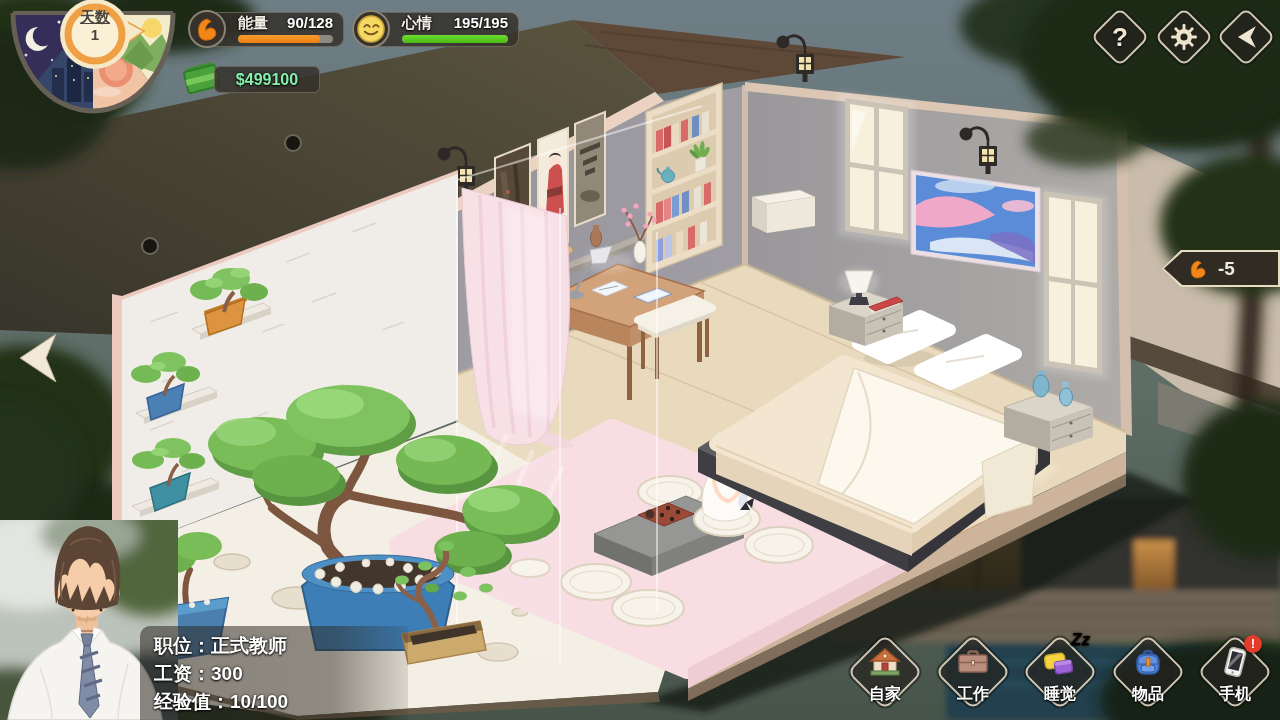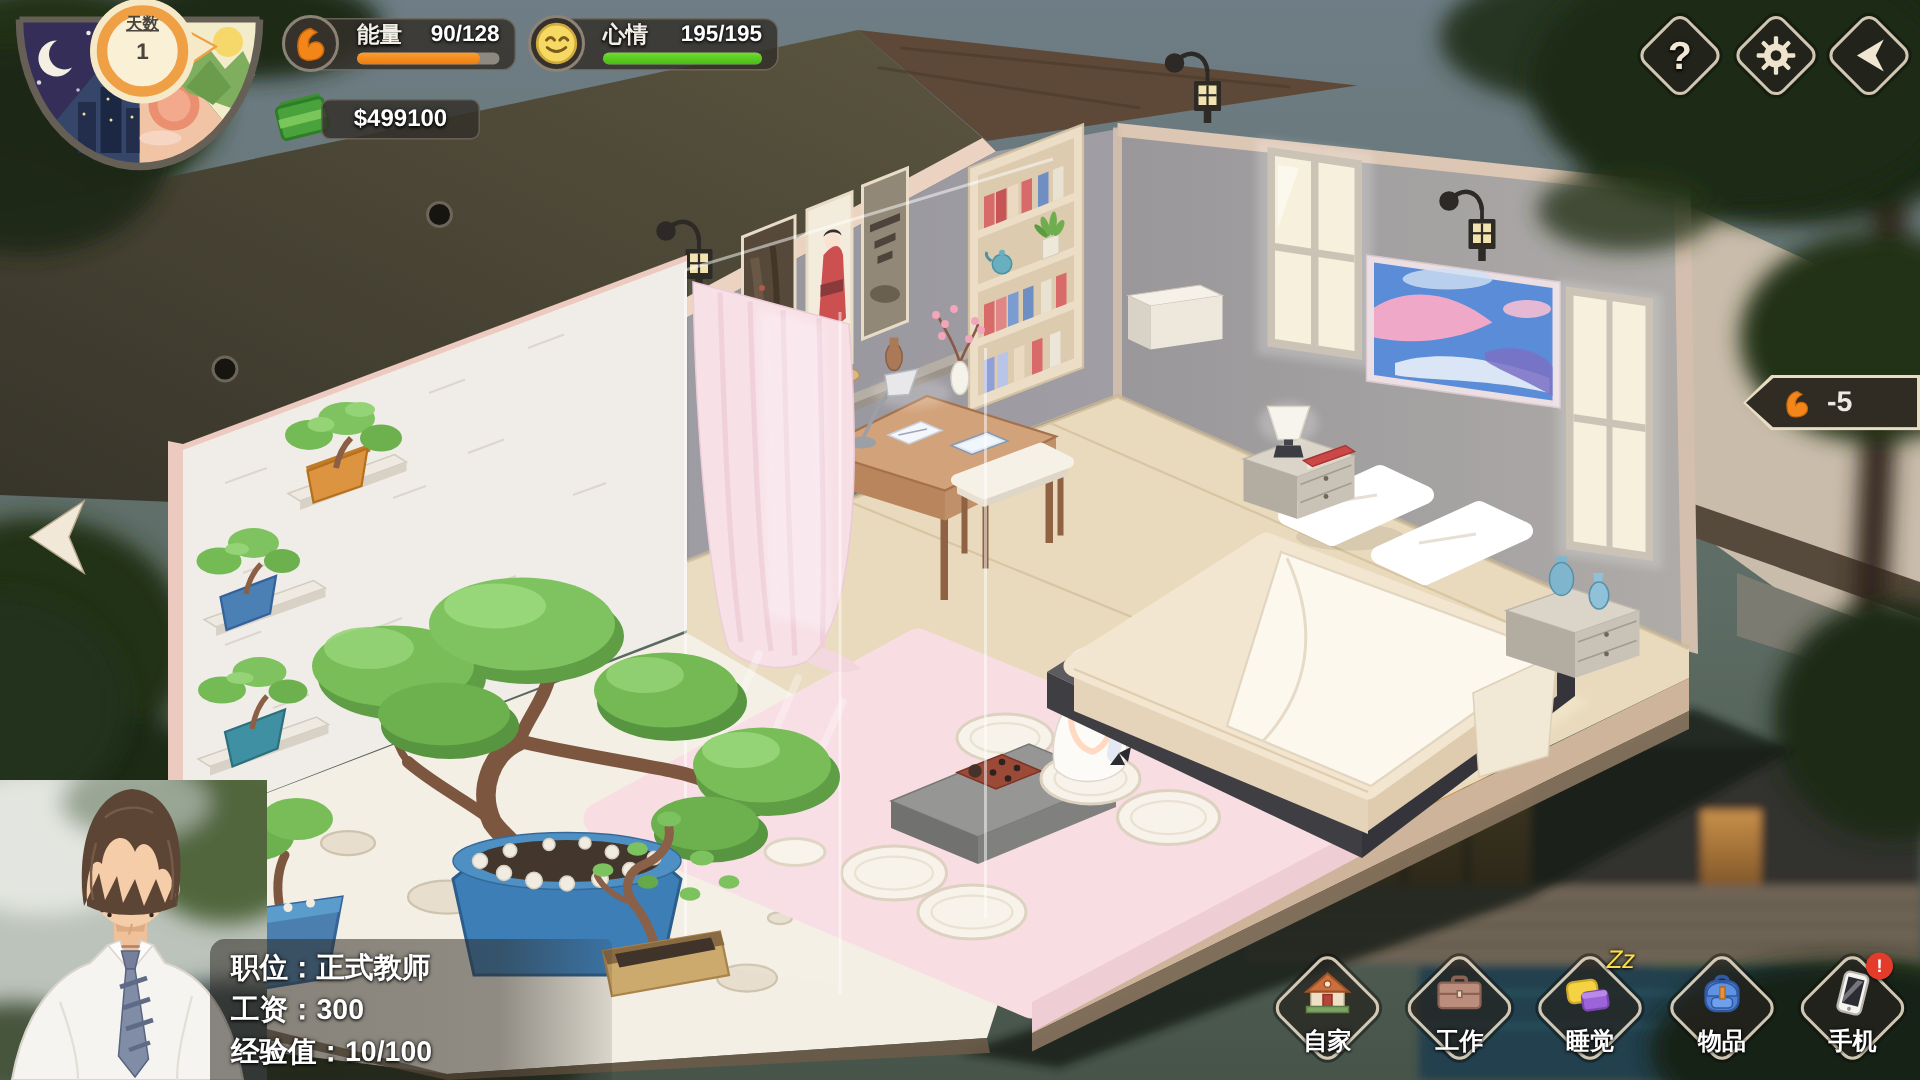--- a/index.html
+++ b/index.html
@@ -5,58 +5,58 @@
   html,body{margin:0;padding:0;background:#222;}
   .stage{position:relative;width:1280px;height:720px;overflow:hidden;
          font-family:"Liberation Sans",sans-serif;background:#5c6a66;}
   .stage *{box-sizing:border-box;}
   #scene{position:absolute;left:0;top:0;width:1280px;height:720px;z-index:1;}
   .hud{position:absolute;z-index:3;}
   .outl{text-shadow:0 1px 2px rgba(0,0,0,.95),0 0 3px rgba(0,0,0,.7);}
   
   #day-wheel{left:4px;top:0;width:178px;height:120px;}
   #day-wheel .txt{position:absolute;left:64px;width:54px;text-align:center;color:#4a453c;font-weight:bold;}
-  #day-label{top:8px;font-size:11px;text-decoration:underline;}
+  #day-label{top:8px;font-size:15px;text-decoration:underline;}
   #day-value{top:26px;font-size:15px;}
   
   .statbar{position:absolute;height:40px;}
   .statbar .pill{position:absolute;left:18px;top:2px;right:0;bottom:3px;
      background:rgba(52,48,42,.85);border:1px solid rgba(150,140,122,.55);border-radius:9px;}
   .statbar .circ{position:absolute;left:0;top:0;width:38px;height:38px;border-radius:50%;
      background:#36322b;border:2px solid #8b8375;z-index:2;display:flex;align-items:center;justify-content:center;}
   .statbar .lbl{position:absolute;left:50px;top:4px;font-size:15px;font-weight:bold;color:#f2eee6;}
   .statbar .val{position:absolute;right:11px;top:4px;font-size:15px;font-weight:bold;color:#fff;}
   .statbar .track{position:absolute;left:50px;right:11px;bottom:7px;height:8px;border-radius:4px;background:#8d8880;overflow:hidden;}
   .statbar .fill{height:100%;border-radius:4px;}
   #energy-bar{left:188px;top:10px;width:156px;}
   #mood-bar{left:352px;top:10px;width:167px;}
   #energy-bar .fill{background:linear-gradient(#fb9e30,#ed7d0e);}
   #mood-bar .fill{background:linear-gradient(#6fdc30,#49bb12);}
   
   #money{left:180px;top:58px;width:150px;height:44px;}
   #money .pill{position:absolute;left:34px;top:8px;width:106px;height:27px;background:rgba(52,48,42,.85);
-     border:1px solid rgba(150,140,122,.5);border-radius:6px;color:#ffffff;font-weight:bold;font-size:16px;
+     border:1px solid rgba(150,140,122,.5);border-radius:6px;color:#86efac;font-weight:bold;font-size:16px;
      display:flex;align-items:center;justify-content:center;}
   #money svg{position:absolute;left:0;top:0;}
   
   .dbtn{position:absolute;cursor:pointer;}
   .dbtn .bg{position:absolute;background:rgba(38,35,30,.72);border:2px solid rgba(238,228,206,.85);
      border-radius:8px;transform:rotate(45deg);box-shadow:0 0 0 2px rgba(15,13,10,.45);}
   .tr-btn{width:60px;height:60px;}
   .tr-btn .bg{left:9px;top:9px;width:42px;height:42px;}
   .tr-btn .ic{position:absolute;left:0;top:0;width:60px;height:60px;display:flex;align-items:center;justify-content:center;}
   .tr-btn .qmark{font-size:26px;font-weight:bold;color:#f0e6d2;}
   .act-btn{width:80px;height:80px;}
   .act-btn .bg{left:13px;top:13px;width:54px;height:54px;border-radius:9px;}
   .act-btn .ic{position:absolute;left:22px;top:13px;width:36px;height:36px;}
   .act-btn .lb{position:absolute;left:0;top:52px;width:80px;text-align:center;font-size:16px;font-weight:bold;color:#fff;}
   .act-btn .badge{position:absolute;top:3px;right:13px;width:18px;height:18px;border-radius:50%;
      background:#e33c2b;color:#fff;font-size:12px;font-weight:bold;text-align:center;line-height:18px;
      box-shadow:0 1px 2px rgba(0,0,0,.6);}
-  .act-btn .zz{position:absolute;top:-2px;right:10px;color:#fde047;font-weight:normal;font-style:italic;font-size:17px;}
+  .act-btn .zz{position:absolute;top:-2px;right:10px;color:#000000;font-weight:bold;font-style:italic;font-size:17px;}
   
   #delta-banner{left:1162px;top:250px;width:118px;height:37px;}
   #delta-banner .shape{position:absolute;inset:0;background:#e8dcc2;
      clip-path:polygon(0 50%,16% 0,100% 0,100% 100%,16% 100%);}
   #delta-banner .inner{position:absolute;inset:2px;background:rgba(32,28,22,.92);
      clip-path:polygon(0 50%,16% 0,100% 0,100% 100%,16% 100%);display:flex;align-items:center;}
   #delta-banner .inner svg{margin-left:22px;}
   #delta-banner .dv{color:#eceae4;font-size:19px;font-weight:bold;margin-left:8px;}
   
   #back-chevron{left:14px;top:330px;width:48px;height:56px;cursor:pointer;}

